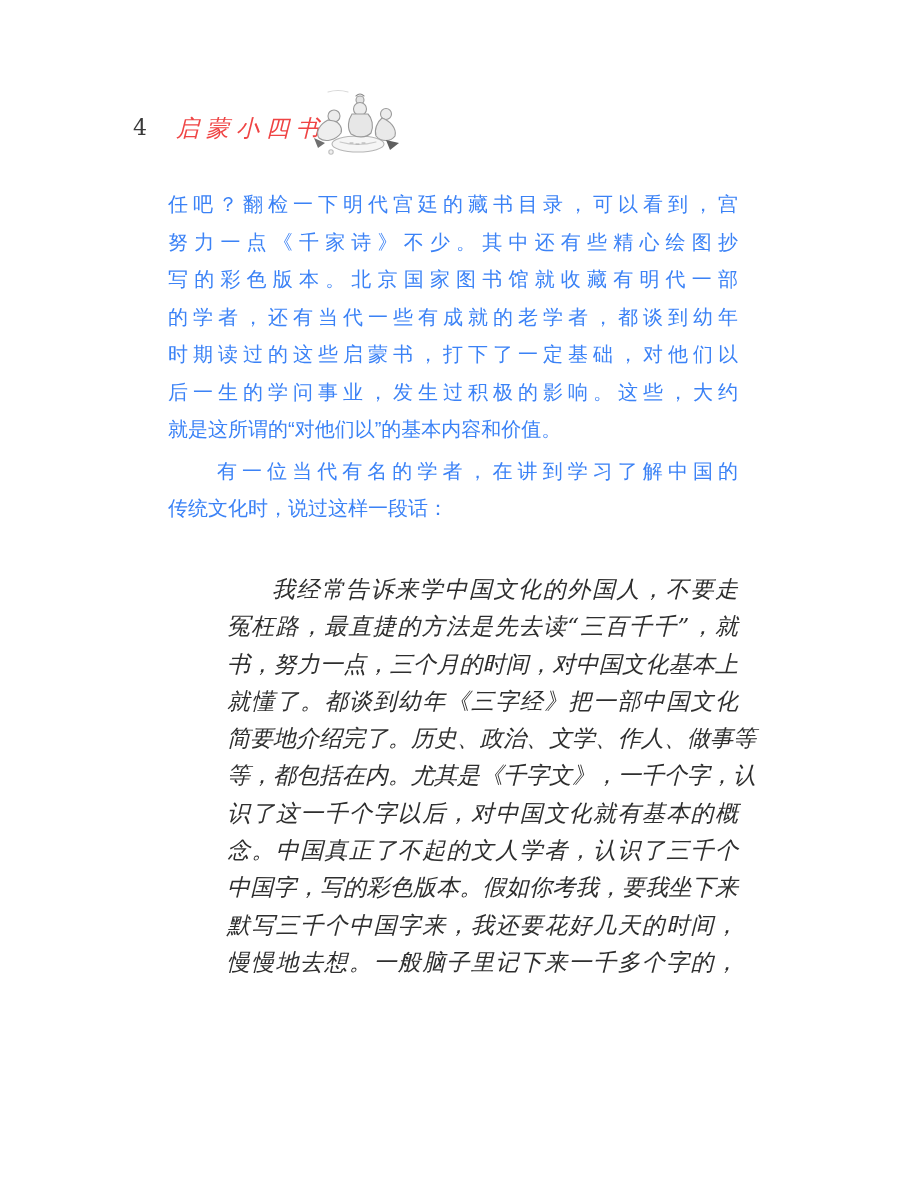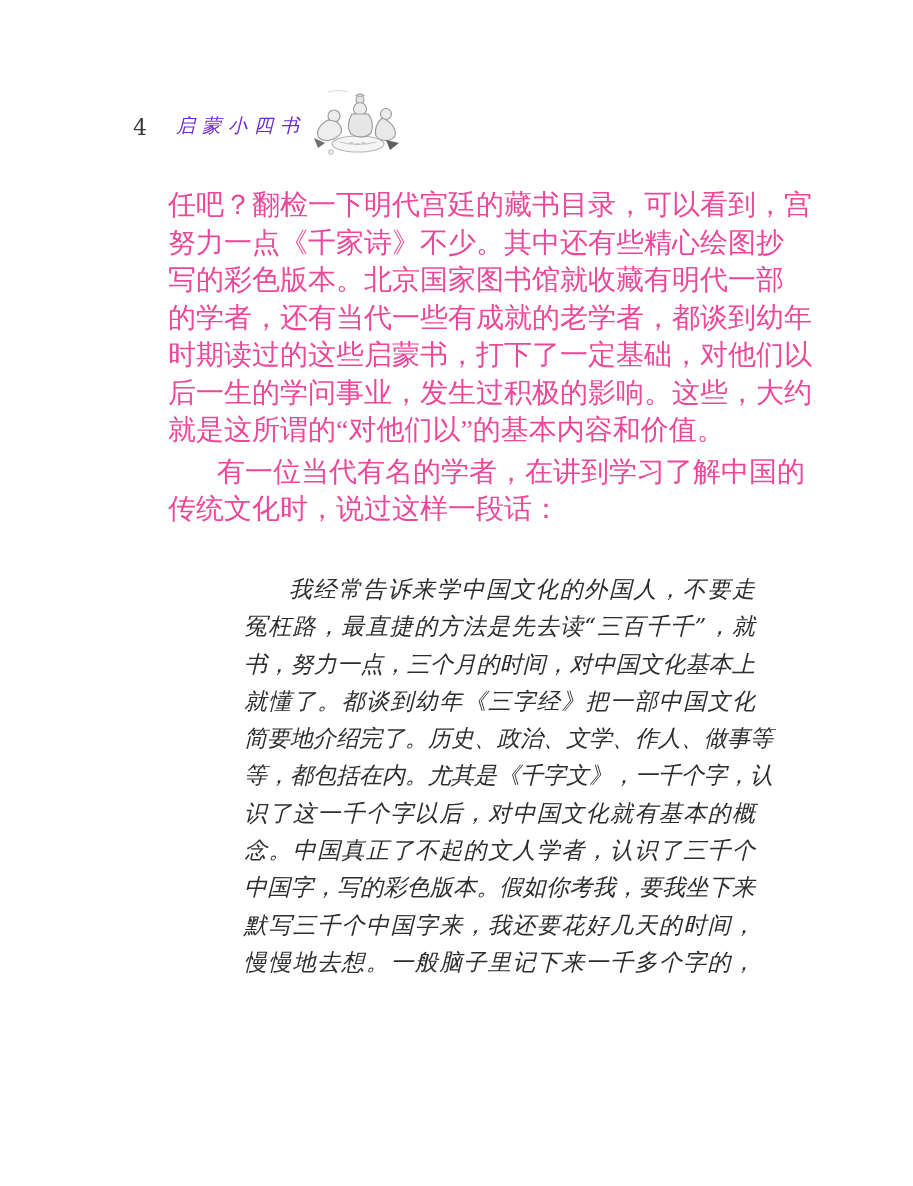--- a/index.html
+++ b/index.html
@@ -23,64 +23,64 @@
     font-family: "DejaVu Serif", serif;
     font-size: 22px;
     color: #3a3a3a;
   }
   .booktitle {
     position: absolute;
     left: 176px;
     top: 113px;
     font-family: "DejaVu Serif", serif;
     font-style: italic;
-    font-size: 19px;
+    font-size: 23px;
     letter-spacing: 7px;
-    color: #6d28d9;
+    color: #ef4444;
     white-space: nowrap;
   }
   .illus {
     position: absolute;
     left: 298px;
     top: 88px;
     width: 118px;
     height: 78px;
   }
 
   
   .main-text {
     position: absolute;
     left: 168px;
     top: 186px;
     width: 570px;
-    font-family: Liberation Serif, serif;
-    font-size: 28px;
+    font-family: Liberation Sans, sans-serif;
+    font-size: 20px;
     line-height: 37.5px;
-    color: #ec4899;
+    color: #3b82f6;
   }
   .line {
     text-align: justify;
     text-align-last: justify;
     text-justify: inter-character;
     white-space: nowrap;
   }
   .line.para-end {
     text-align-last: left;
   }
   .line.first-indent {
     text-indent: 49px;
   }
   .para2 {
     margin-top: 4px;
   }
 
   
   .quote {
     position: absolute;
-    left: 244px;
+    left: 227px;
     top: 571px;
     width: 511px;
     font-family: "DejaVu Serif", serif;
     font-style: italic;
     font-size: 23px;
     line-height: 37.3px;
     color: #2e2e2e;
   }
   .quote .line.first-indent {
     text-indent: 45px;

